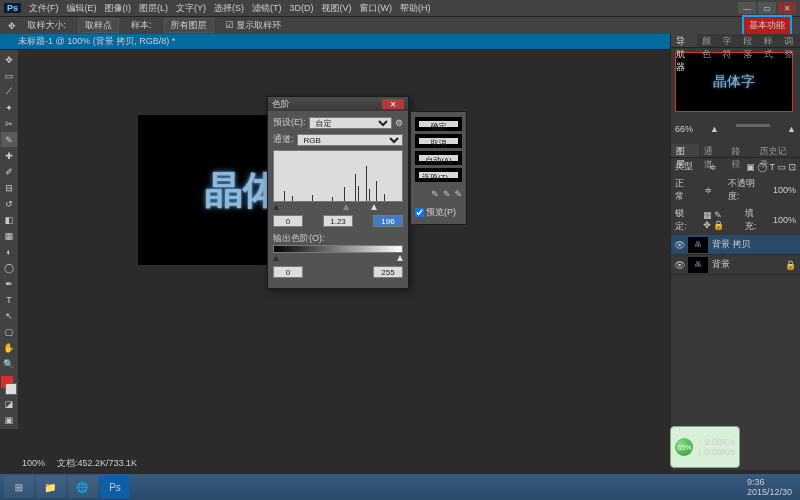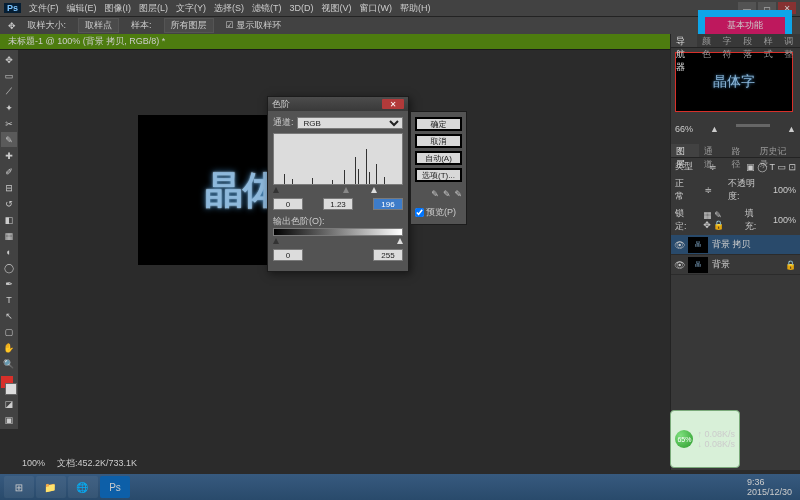--- a/index.html
+++ b/index.html
@@ -3,22 +3,22 @@
 <meta charset="utf-8">
 <style>
 *{margin:0;padding:0;box-sizing:border-box;font-family:"Microsoft YaHei",sans-serif;font-size:9px;color:#ccc}
 body{background:#2b2b2b;width:800px;height:500px;overflow:hidden;position:relative}
 .menubar{background:#424242;height:16px;display:flex;align-items:center;padding:0 4px;gap:8px}
 .menubar span{font-size:9px;cursor:default}
 .winctrl{margin-left:auto;display:flex;gap:2px}
 .winctrl div{width:18px;height:12px;background:#535353;display:flex;align-items:center;justify-content:center;font-size:8px}
 .winctrl .close{background:#863232}
 .optbar{background:#424242;height:18px;display:flex;align-items:center;padding:0 8px;gap:12px;border-top:1px solid #232323;font-size:8px}
-.optbar .rpanel{margin-left:auto;padding:2px 22px;background:#be185d;border:7px solid #0ea5e9}
-.tabbar{background:#4d7c0f;height:16px;display:flex;align-items:center;padding:0 8px;border-bottom:1px solid #1a1a1a;font-size:8px;color:#aaa}
+.optbar .rpanel{margin-left:auto;padding:2px 5px;background:#b91c1c;border:2px solid #0ea5e9}
+.tabbar{background:#0369a1;height:16px;display:flex;align-items:center;padding:0 18px;border-bottom:1px solid #1a1a1a;font-size:8px;color:#aaa}
 .tools{position:absolute;left:0;top:50px;width:18px;background:#424242;display:flex;flex-direction:column;gap:1px;padding:2px 1px}
 .tools div{width:16px;height:15px;background:#424242;display:flex;align-items:center;justify-content:center;font-size:9px;color:#ccc}
 .tools .swatch-fg{background:#d7302a;width:12px;height:12px;margin-top:4px}
 .tools .swatch-bg{background:#ddd;width:12px;height:12px;margin-top:-6px;margin-left:4px;border:1px solid #666}
 .canvas{position:absolute;left:138px;top:115px;width:248px;height:150px;background:#000;display:flex;align-items:center;justify-content:center}
 .canvas .txt{font-size:38px;font-weight:bold;color:#8eb9dc;text-shadow:0 0 6px #4590cc,0 0 2px #fff;font-family:"SimHei"}
 .right{position:absolute;right:0;top:34px;width:130px;bottom:30px;background:#383838;border-left:1px solid #232323}
 .right .tabs{display:flex;height:14px;background:#383838;border-bottom:1px solid #232323;font-size:8px}
 .right .tabs span{padding:1px 5px;color:#999}
 .right .tabs .on{background:#424242;color:#ddd}
@@ -38,35 +38,35 @@
 .taskbar .clock{margin-left:auto;font-size:8px;line-height:10px;padding-right:4px}
 
 .dlg{position:absolute;left:267px;top:96px;width:142px;background:#535353;border:1px solid #1c1c1c;box-shadow:2px 2px 8px rgba(0,0,0,.5)}
 .dlg .tbar{height:14px;background:linear-gradient(#4c4c4c,#393939);display:flex;align-items:center;padding:0 4px;font-size:8px}
 .dlg .tbar .dclose{margin-left:auto;width:22px;height:10px;background:#b23a3a;color:#fff;display:flex;align-items:center;justify-content:center;font-size:8px;border-radius:1px}
 .dlg .body{padding:5px;font-size:8px}
 .dlg .row{display:flex;align-items:center;gap:3px;margin-bottom:4px}
 .dlg select,.dlg input{background:#dcdcdc;color:#222;border:1px solid #7a7a7a;font-size:8px;height:12px;padding:0 2px}
 .dlg select{flex:1}
 .dlg .btns{position:absolute;right:-59px;top:14px;width:56px;display:flex;flex-direction:column;gap:3px;background:#535353;padding:5px 4px;border:1px solid #1c1c1c;border-left:none}
-.dlg .btns button{height:14px;background:#d8d8d8;color:#222;border:2px solid #000000;font-size:8px}
+.dlg .btns button{height:14px;background:#d8d8d8;color:#222;border:4px solid #000000;font-size:8px}
 .dlg .btns .eyed{display:flex;gap:4px;justify-content:flex-end;margin-top:4px}
 .dlg .btns .eyed span{font-size:9px;color:#ccc}
 .dlg .btns label{font-size:8px;display:flex;align-items:center;gap:2px;margin-top:4px}
 .hist{width:100%;height:52px;background:#dcdcdc;border:1px solid #7a7a7a;position:relative;margin-bottom:2px}
 .hist .bar{position:absolute;bottom:0;width:1px;background:#333}
 .trisld{height:8px;position:relative;margin-bottom:3px}
 .trisld .tri{position:absolute;width:0;height:0;border-left:3px solid transparent;border-right:3px solid transparent;border-bottom:6px solid #333;top:0}
 .trisld .tri.w{border-bottom-color:#ddd}
 .trisld .tri.g{border-bottom-color:#888}
 .vals{display:flex;justify-content:space-between;gap:3px;margin-bottom:5px}
 .vals input{width:30px;text-align:center}
 .vals input.sel{background:#3d7cc9;color:#fff}
 .grad{height:8px;background:linear-gradient(90deg,#000,#fff);border:1px solid #7a7a7a;margin-bottom:2px}
-.netspd{position:absolute;right:60px;bottom:32px;background:#d8f0d8;border:1px solid #7aaa7a;border-radius:4px;padding:18px 4px;font-size:7px;color:#333;display:flex;align-items:center;gap:4px}
+.netspd{position:absolute;right:60px;bottom:32px;background:#d8f0d8;border:1px solid #7aaa7a;border-radius:4px;padding:10px 4px;font-size:7px;color:#333;display:flex;align-items:center;gap:4px}
 .netspd .ball{width:18px;height:18px;border-radius:50%;background:radial-gradient(circle at 30% 30%,#7ee07e,#2a9a2a);display:flex;align-items:center;justify-content:center;color:#fff;font-size:7px}
 </style>
 </head>
 <body>
 
 <div class="menubar">
   <span style="background:#061e33;color:#7cc4ff;padding:0 3px;font-weight:bold">Ps</span>
   <span>文件(F)</span>
   <span>编辑(E)</span>
   <span>图像(I)</span>
@@ -187,20 +187,25 @@
     </div>
   </div>
 </div>
 
 <div class="dlg">
   <div class="tbar">
     <span>色阶</span>
     <div class="dclose">✕</div>
   </div>
   <div class="body">
+    <div class="row">
+      <span>预设(E):</span>
+      <select><option>自定</option></select>
+      <span>⚙</span>
+    </div>
     <div class="row" style="justify-content:center">
       <span>通道:</span>
       <select style="width:60px"><option>RGB</option></select>
     </div>
     <div class="hist">
       <div class="bar" style="left:8%;height:20%"></div>
         <div class="bar" style="left:14%;height:10%"></div>
       <div class="bar" style="left:30%;height:12%"></div>
         <div class="bar" style="left:45%;height:8%"></div>
       <div class="bar" style="left:55%;height:28%"></div>

